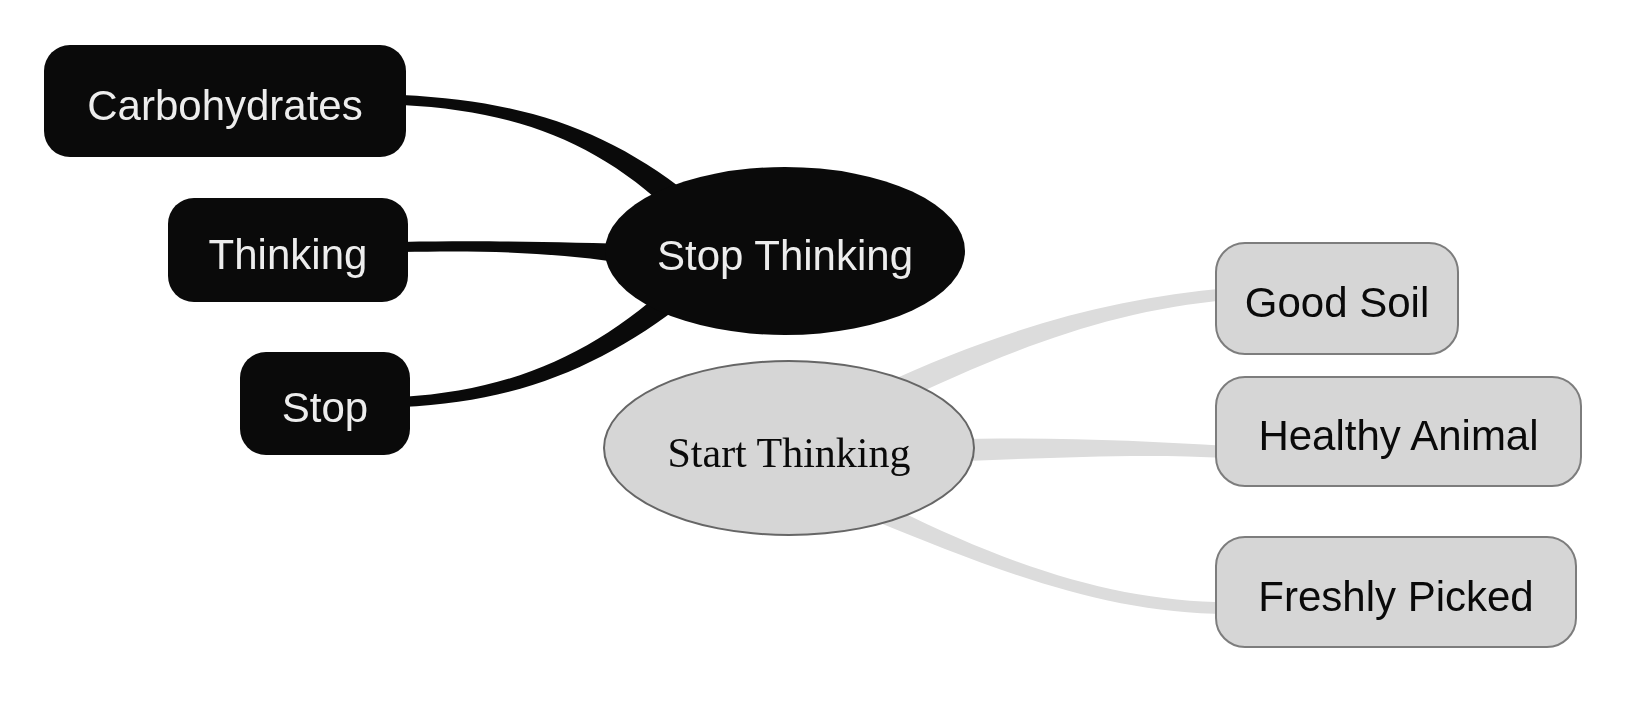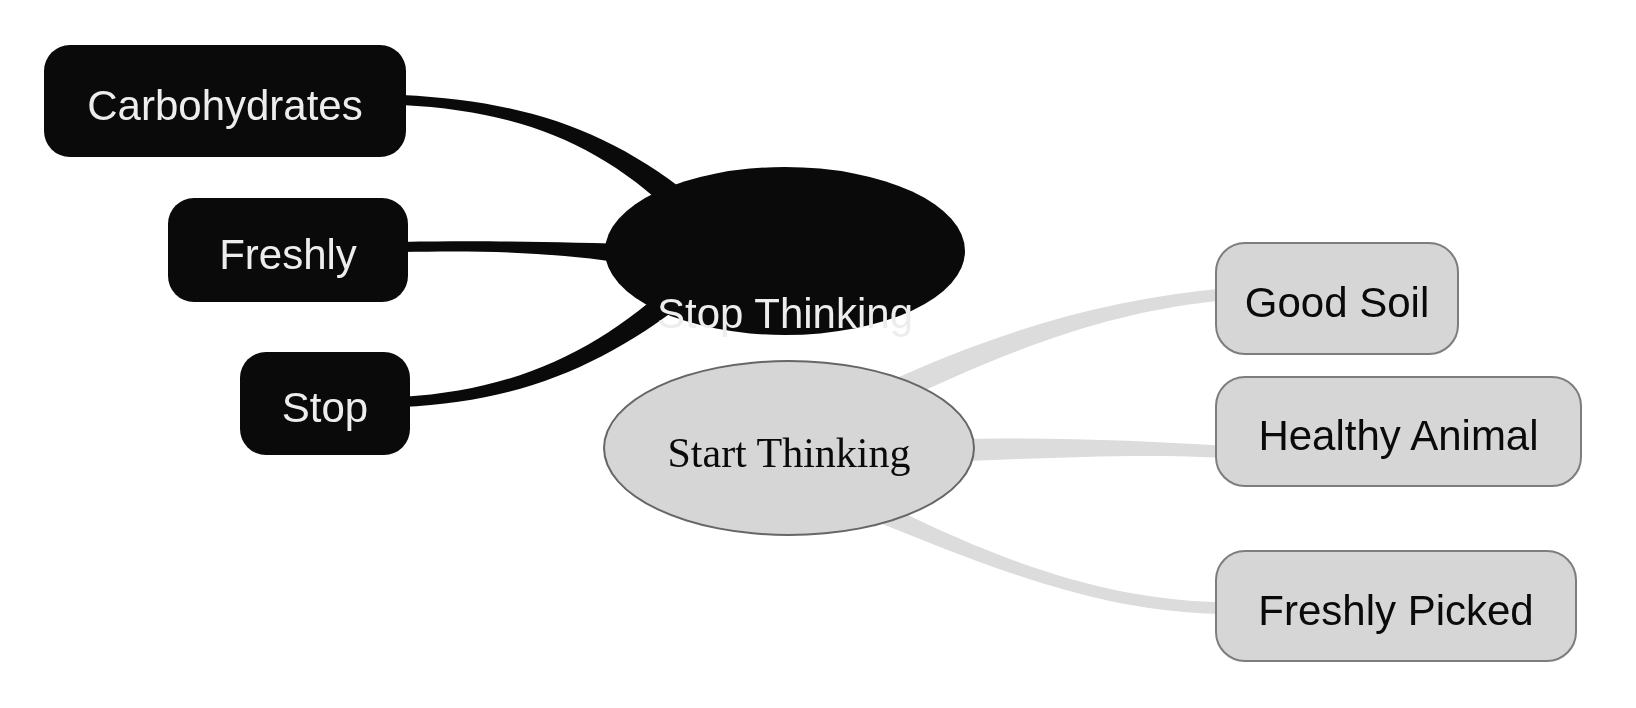--- a/index.html
+++ b/index.html
@@ -43,21 +43,20 @@
   .gray-box {
     background: #d6d6d6;
     color: #0a0a0a;
     border: 2px solid #7d7d7d;
     border-radius: 30px;
   }
   .black-ellipse {
     background: #0a0a0a;
     color: #ededed;
     border-radius: 50%;
-    align-items: flex-end;
   }
   .gray-ellipse {
     background: #d6d6d6;
     color: #0a0a0a;
     border: 2px solid #666666;
     border-radius: 50%;
   }
   .node-label {
     pointer-events: none;
     margin-top: 9px;
@@ -75,21 +74,21 @@
     <path d="M 879,386 C 1000,330 1110,298 1228,288 L 1229,300 C 1108,310 1005,352 891,406 Z" fill="#dcdcdc"></path>
     <path d="M 940,440 C 1050,436 1140,441 1228,446 L 1228,458 C 1138,453 1048,458 940,462 Z" fill="#dcdcdc"></path>
     <path d="M 874,498 C 1010,568 1120,602 1228,602 L 1228,614 C 1105,614 995,570 868,518 Z" fill="#dcdcdc"></path>
   </svg>
 
   <div class="node black-box" style="left:44px; top:45px; width:362px; height:112px;">
     <span class="node-label">Carbohydrates</span>
   </div>
 
   <div class="node black-box" style="left:168px; top:198px; width:240px; height:104px;">
-    <span class="node-label">Freshly</span>
+    <span class="node-label">Thinking</span>
   </div>
 
   <div class="node black-box" style="left:240px; top:352px; width:170px; height:103px;">
     <span class="node-label">Stop</span>
   </div>
 
   <div class="node black-ellipse" style="left:605px; top:167px; width:360px; height:168px;">
     <span class="node-label">Stop Thinking</span>
   </div>
 
@@ -98,17 +97,17 @@
   </div>
 
   <div class="node gray-box" style="left:1215px; top:242px; width:244px; height:113px;">
     <span class="node-label">Good Soil</span>
   </div>
 
   <div class="node gray-box" style="left:1215px; top:376px; width:367px; height:111px;">
     <span class="node-label">Healthy Animal</span>
   </div>
 
-  <div class="node gray-box" style="left:1215px; top:550px; width:362px; height:112px;">
+  <div class="node gray-box" style="left:1215px; top:536px; width:362px; height:112px;">
     <span class="node-label">Freshly Picked</span>
   </div>
 
 </div>
 
 </body></html>

